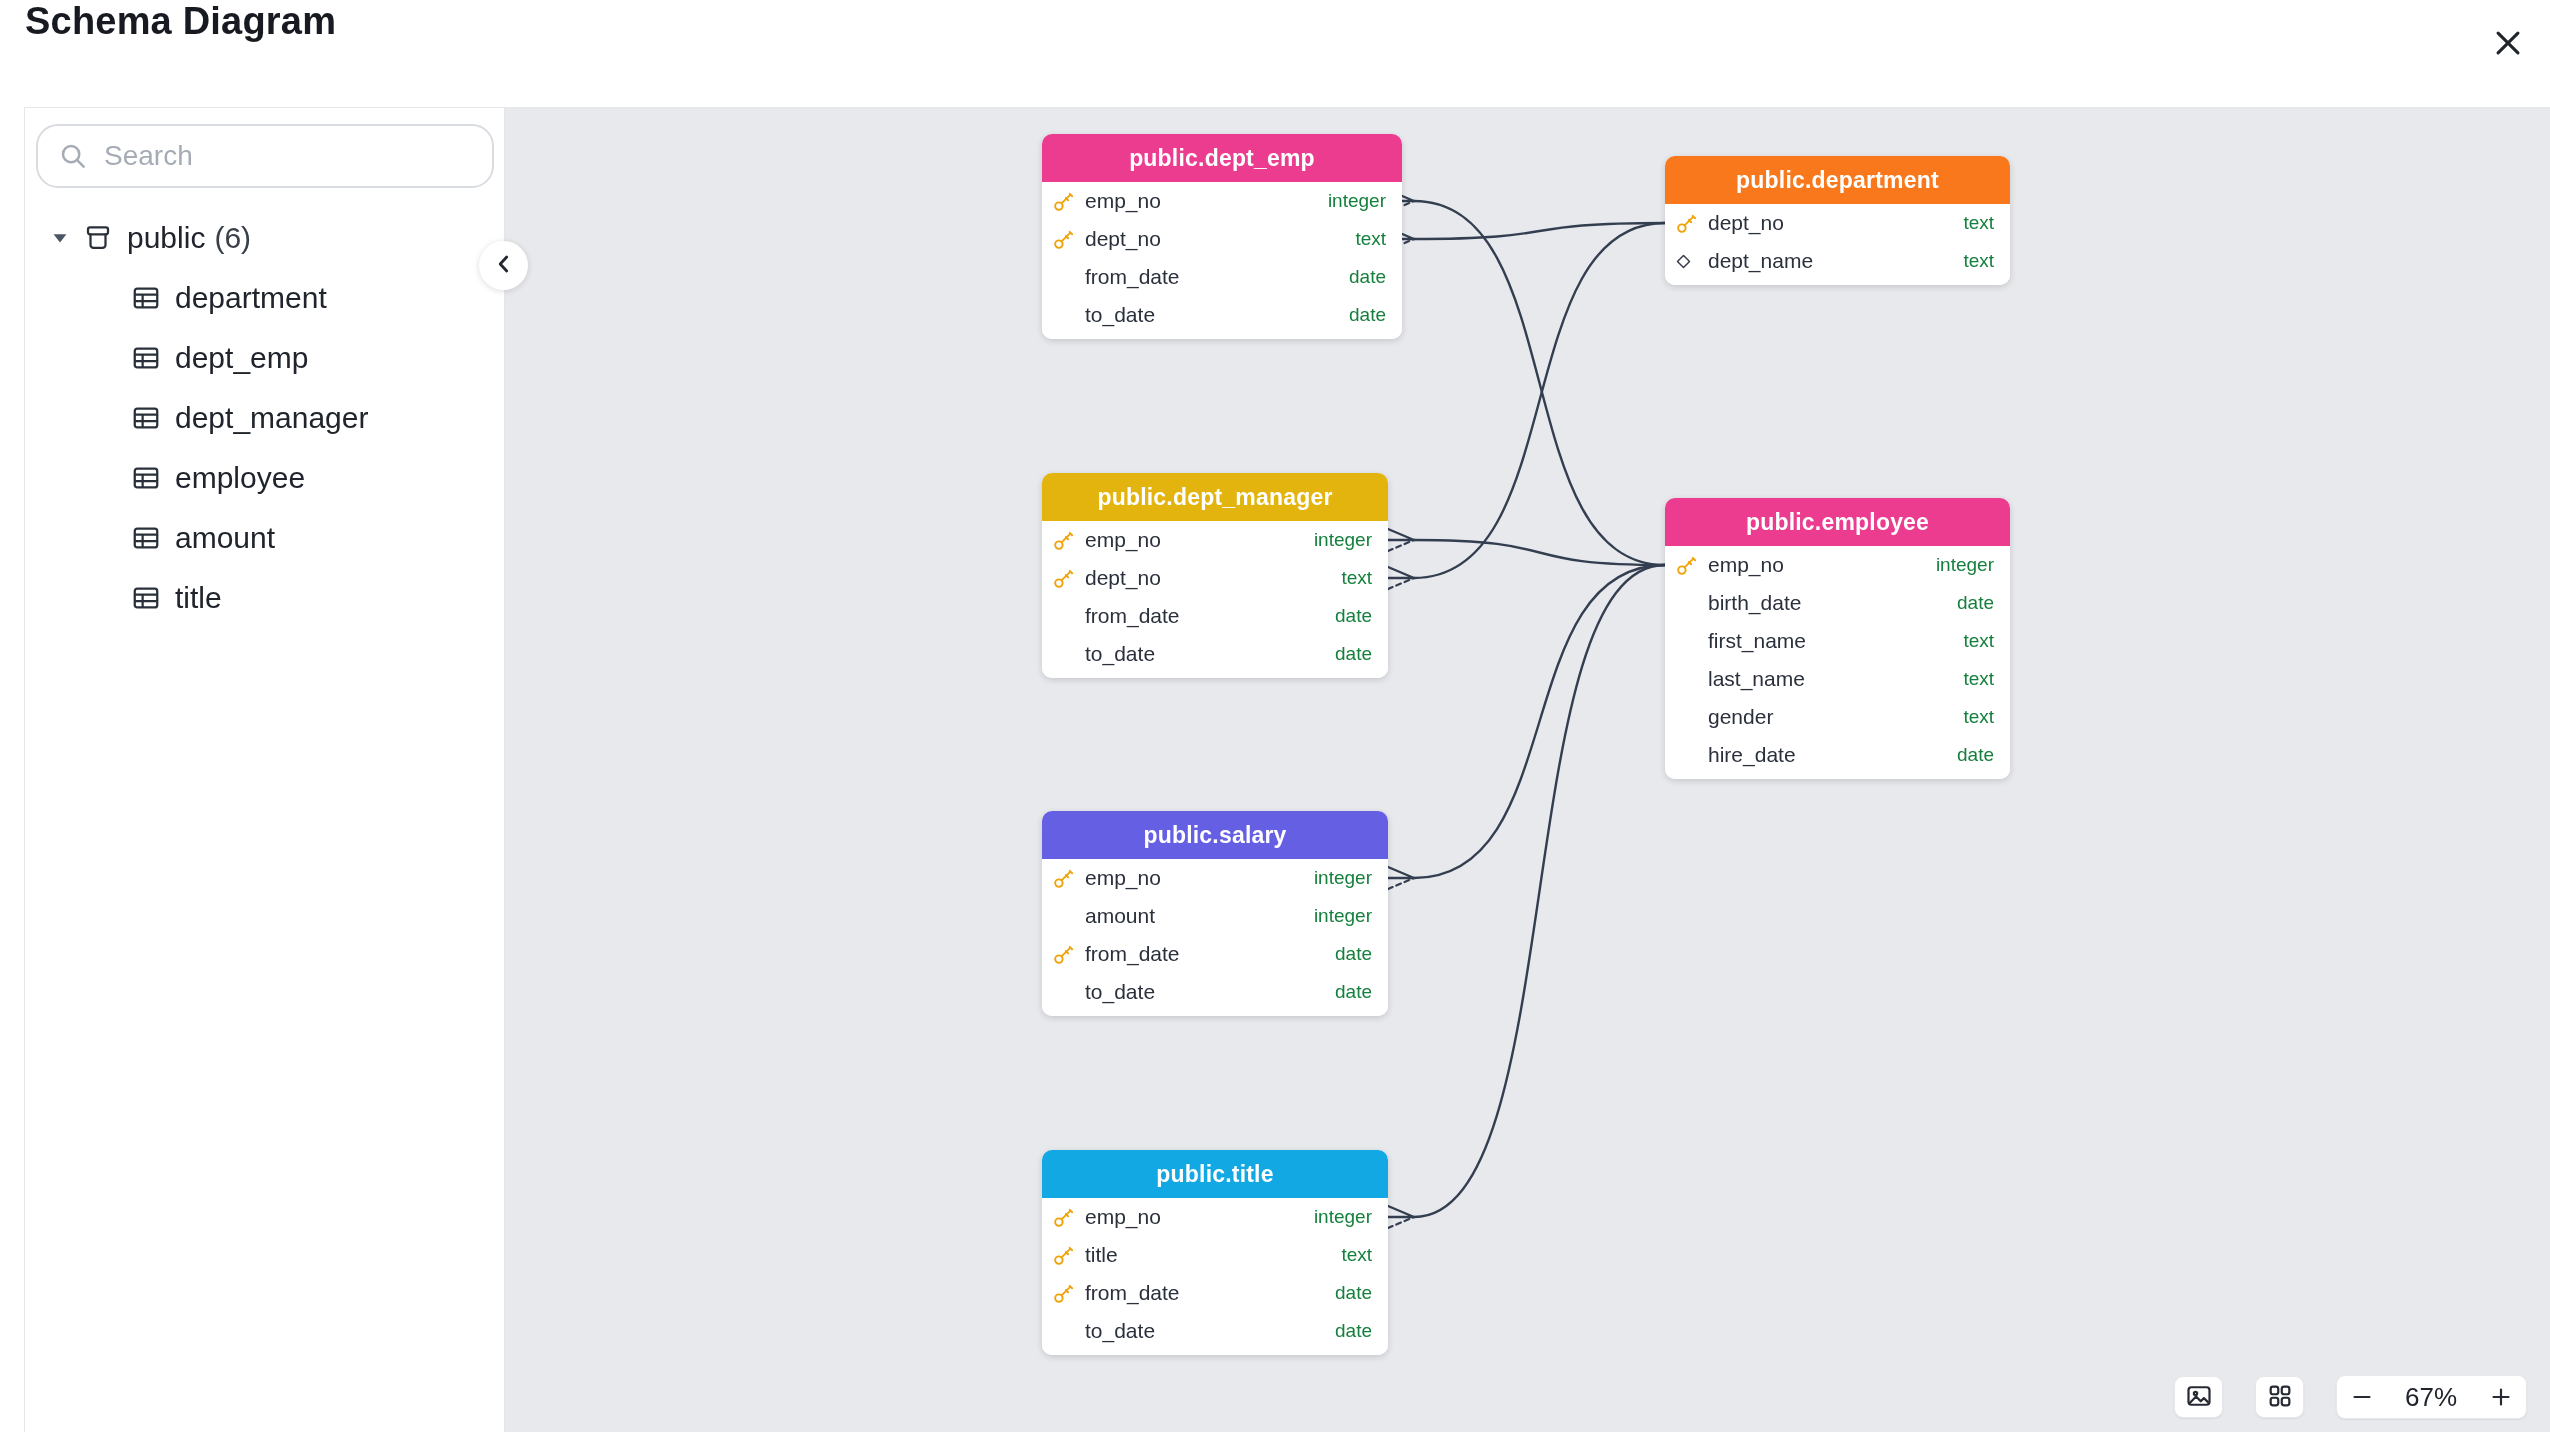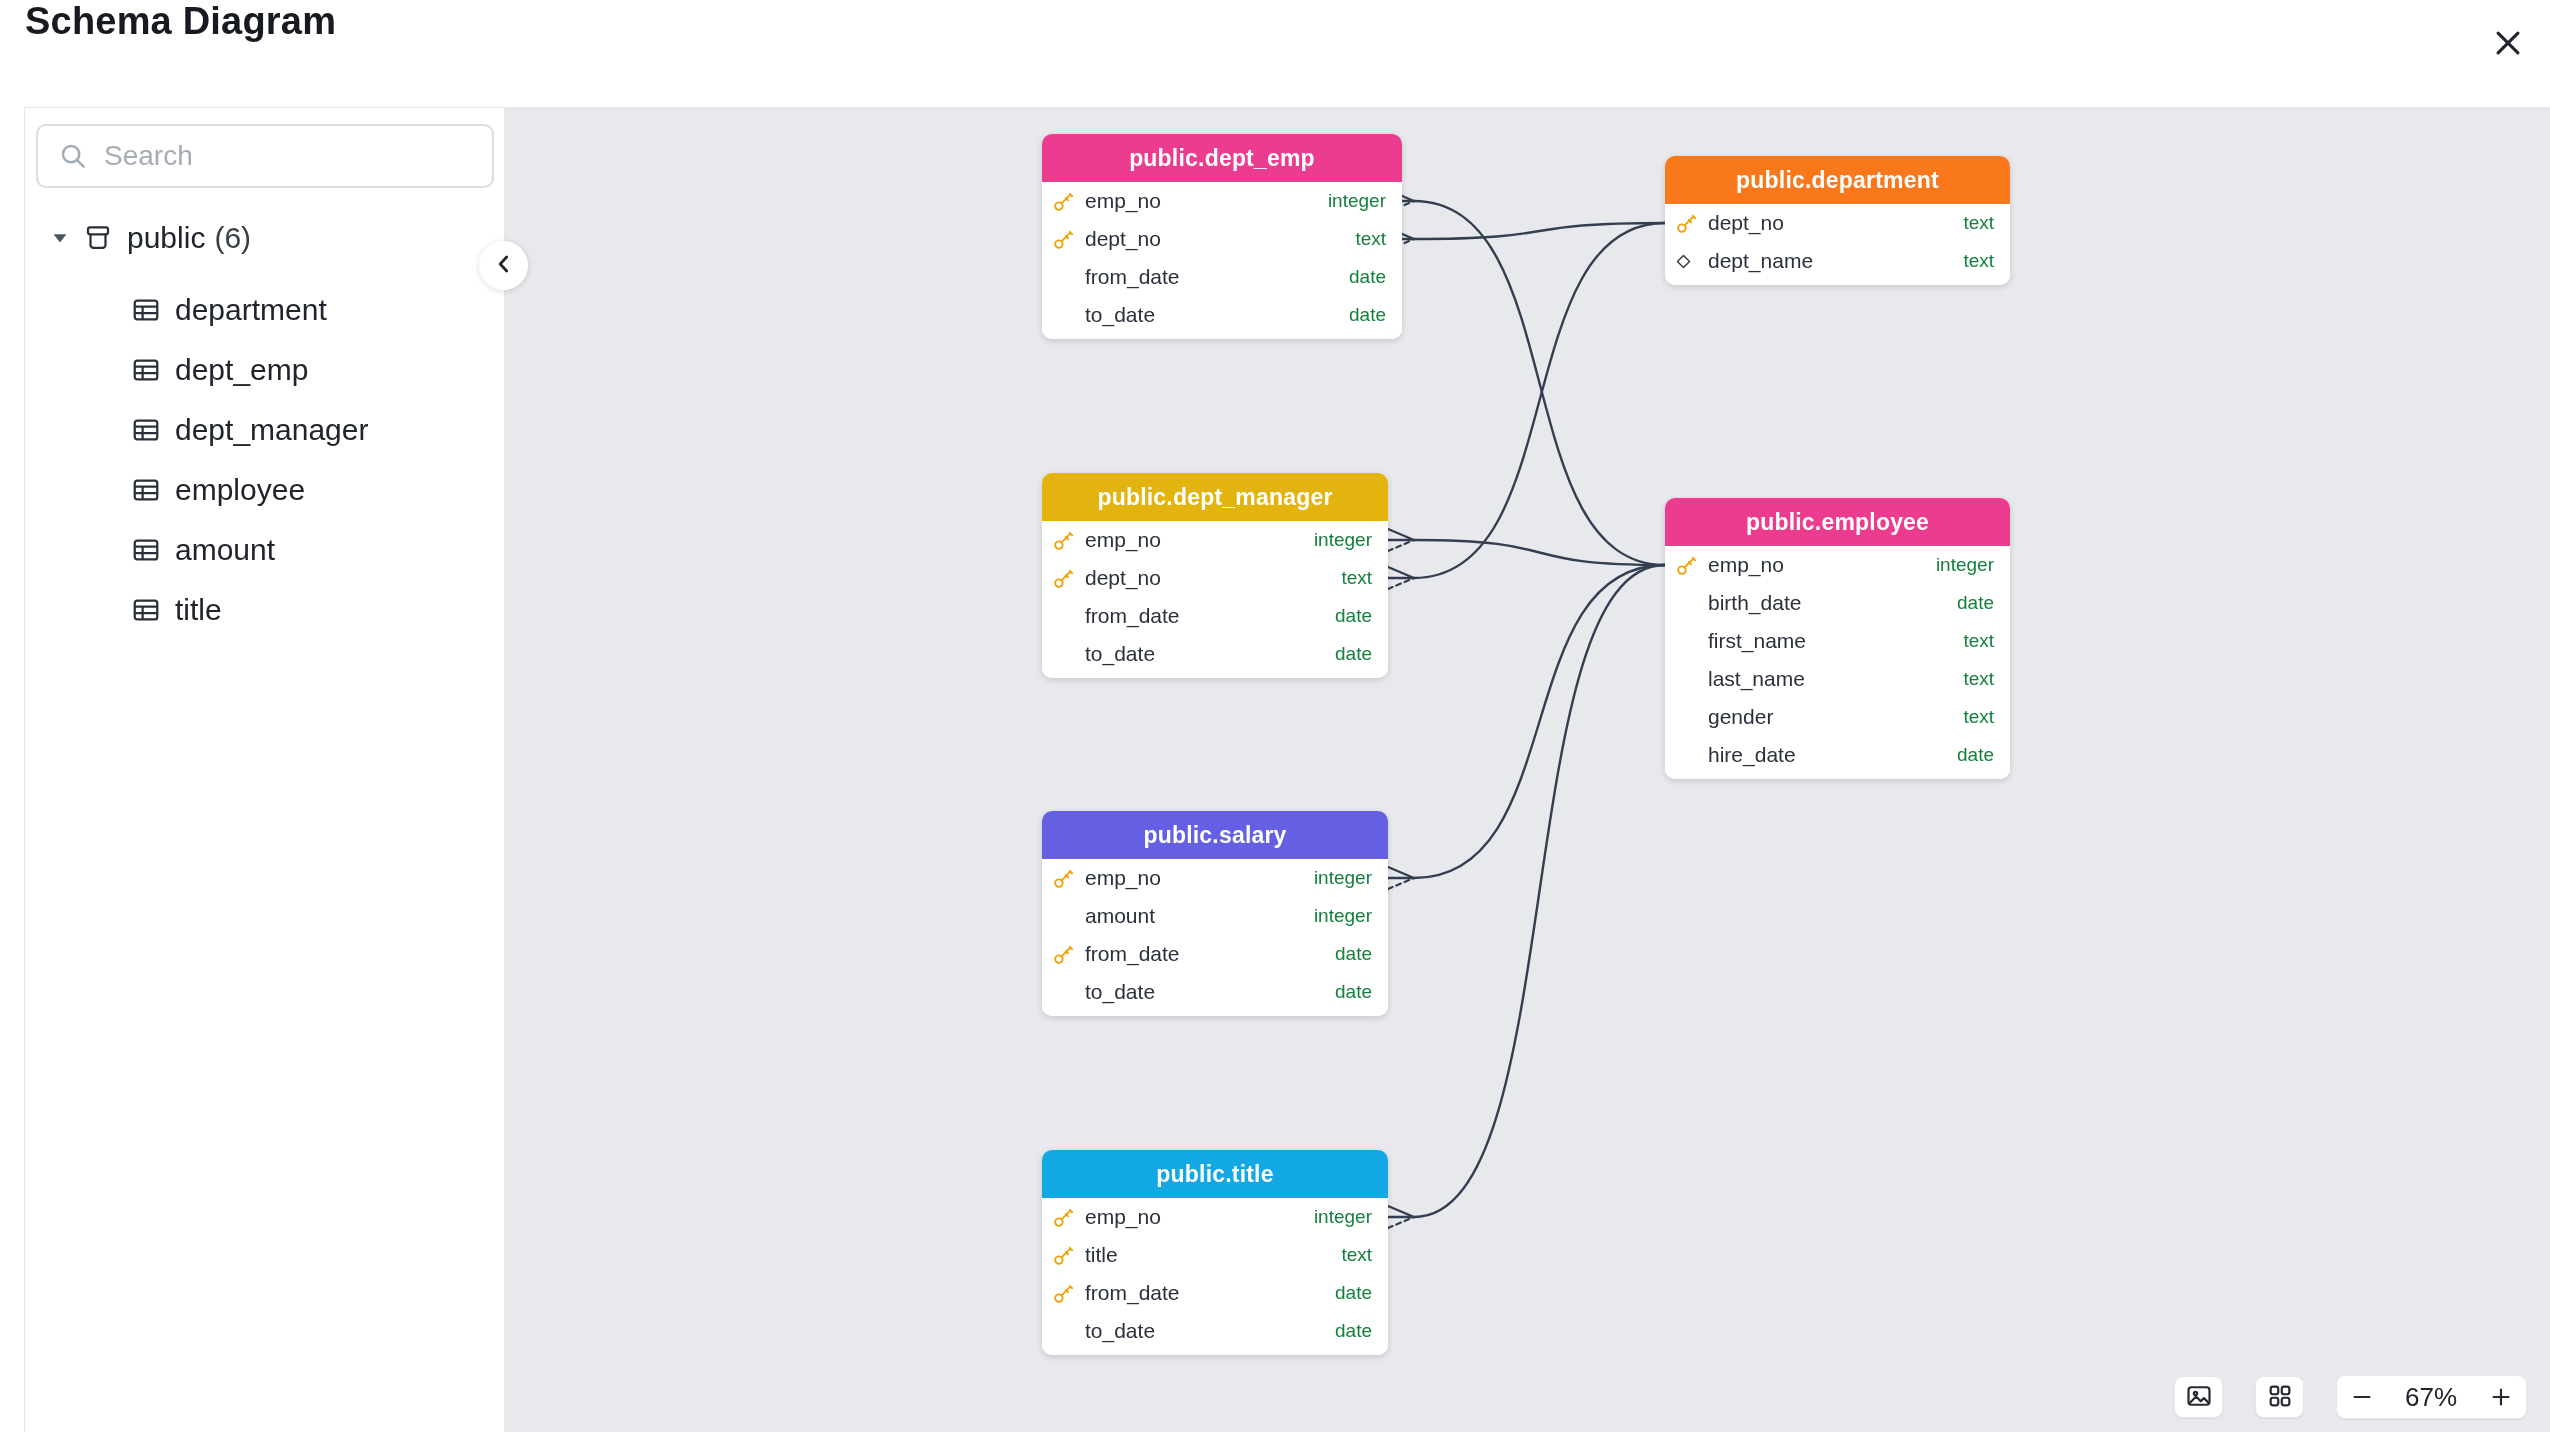--- a/index.html
+++ b/index.html
@@ -10,31 +10,31 @@
   .topbar{position:absolute;left:0;top:0;width:2550px;height:107px;background:#ffffff;
     display:flex;align-items:flex-start;}
   .topbar h1{margin:0 0 0 25px;font-size:38px;font-weight:700;color:#171B21;letter-spacing:.2px;}
   .close-btn{position:absolute;left:2482px;top:18px;width:52px;height:52px;border:none;background:transparent;
     display:flex;align-items:center;justify-content:center;cursor:pointer;padding:0;}
 
   
   .sidebar{position:absolute;left:24px;top:107px;width:481px;height:1325px;background:#ffffff;
     border:1px solid #E5E6E9;border-bottom:none;box-sizing:border-box;}
   .search-box{position:absolute;left:11px;top:16px;width:458px;height:64px;border:2px solid #D9DCE1;
-    border-radius:10px;box-sizing:border-box;display:flex;align-items:center;background:#fff;}
+    border-radius:22px;box-sizing:border-box;display:flex;align-items:center;background:#fff;}
   .search-box svg{margin-left:20px;flex:0 0 auto;}
   .search-box input{border:none;outline:none;margin-left:14px;font-size:28px;color:#30353d;width:340px;
     font-family:"Liberation Sans",sans-serif;background:transparent;}
   .search-box input::placeholder{color:#A6ACB5;}
   .tree-schema{position:absolute;left:0;top:100px;width:100%;height:60px;display:flex;align-items:center;cursor:pointer;}
   .tree-schema .caret{margin-left:24px;}
   .tree-schema .schema-ic{margin-left:12px;}
   .tree-schema .lbl{margin-left:14px;font-size:30px;color:#20242C;}
   .tree-schema .cnt{margin-left:9px;font-size:30px;color:#3A4049;}
-  .tree-items{position:absolute;left:0;top:172px;width:100%;}
+  .tree-items{position:absolute;left:0;top:160px;width:100%;}
   .tree-item{height:60px;display:flex;align-items:center;cursor:pointer;}
   .tree-item .tbl-ic{margin-left:106px;}
   .tree-item .lbl{margin-left:14px;font-size:30px;color:#20242C;}
 
   .collapse-btn{position:absolute;left:479px;top:241px;width:49px;height:49px;border-radius:50%;
     background:#ffffff;border:none;box-shadow:0 1px 6px rgba(0,0,0,.14);display:flex;align-items:center;
     justify-content:center;cursor:pointer;z-index:30;padding:0;}
 
   
   .canvas{position:absolute;left:505px;top:107px;width:2045px;height:1325px;background:#E8E9EC;overflow:hidden;}

